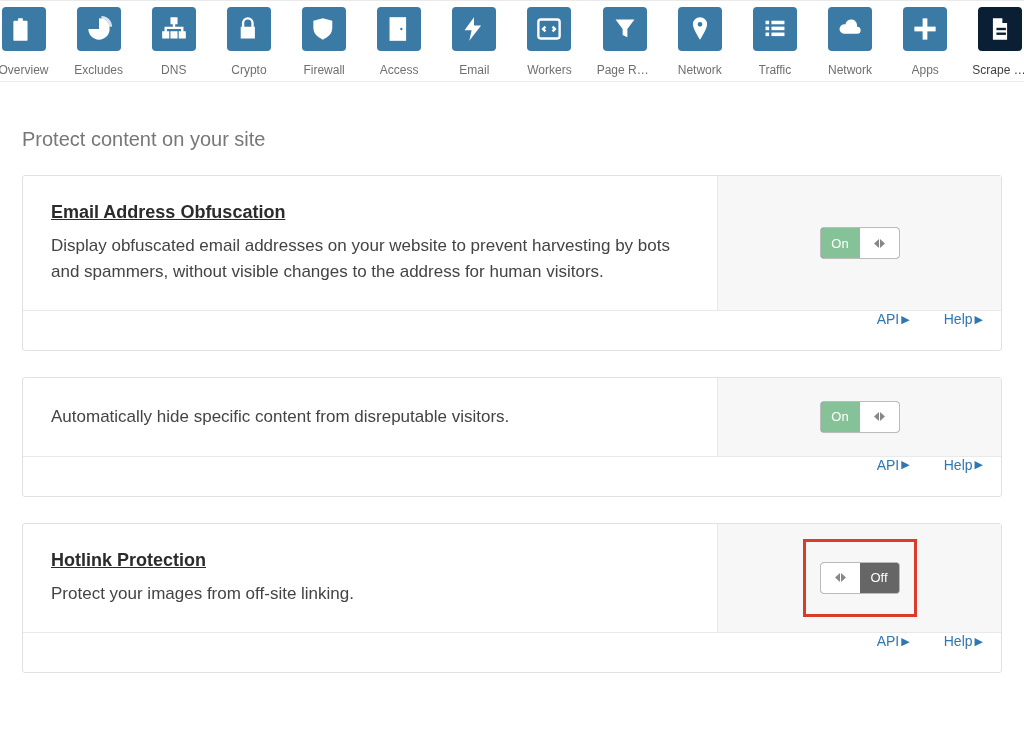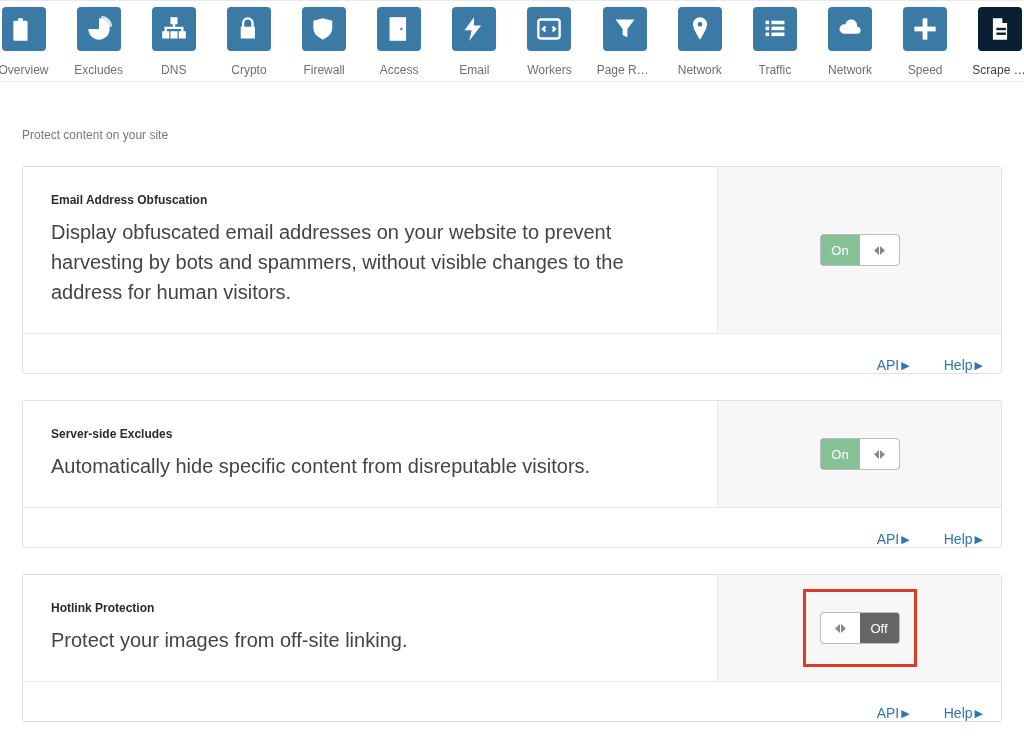--- a/index.html
+++ b/index.html
@@ -13,31 +13,31 @@
   .nav-item .tile { width: 44px; height: 44px; border-radius: 4px; background: #3c7aa6; display: flex; align-items: center; justify-content: center; }
   .nav-item.active .tile { background: #0a1f33; }
   .nav-item.active .nav-label { color: #404040; }
   .nav-item .tile svg { width: 26px; height: 26px; }
   .nav-item .tile svg * { fill: #fff; }
   .nav-label { margin-top: 12px; font-size: 12px; color: #6f6f6f; white-space: nowrap; max-width: 56px; overflow: hidden; text-overflow: ellipsis; }
 
   
   .main { padding: 40px 22px 0 22px; }
   .page-title { font-size: 30px; font-weight: 600; color: #2b2b2b; margin: 0; }
-  .page-sub { font-size: 12px; color: #777; margin: 6px 0 24px 0; }
+  .page-sub { font-size: 20px; color: #777; margin: 6px 0 24px 0; }
 
   
   .card { border: 1px solid #e1e1e1; border-radius: 3px; margin-bottom: 26px; }
   .card-body { display: flex; }
   .card-left { flex: 1; padding: 26px 28px 26px 28px; }
   .card-right { width: 284px; background: #f7f7f7; border-left: 1px solid #e9e9e9; display: flex; align-items: center; justify-content: center; position: relative; }
-  .card h3 { margin: 0 0 10px 0; font-size: 12px; font-weight: 600; color: #2b2b2b; }
-  .card p.desc { margin: 0; font-size: 20px; color: #444; line-height: 1.5; }
-
-  .card-foot { height: 40px; border-top: 1px solid #e9e9e9; display: flex; align-items: flex-end; justify-content: flex-end; padding: 0 18px; gap: 34px; font-size: 14px; }
+  .card h3 { margin: 0 0 10px 0; font-size: 18px; font-weight: 600; color: #2b2b2b; text-decoration: underline; }
+  .card p.desc { margin: 0; font-size: 17px; color: #444; line-height: 1.5; }
+
+  .card-foot { height: 40px; border-top: 1px solid #e9e9e9; display: flex; align-items: flex-start; justify-content: flex-end; padding: 0 18px; gap: 34px; font-size: 14px; }
   .card-foot a { color: #2f77b1; text-decoration: none; display: inline-flex; align-items: center; gap: 2px; cursor: pointer; }
   .caret-r { font-size: 11px; }
 
   
   .toggle { width: 80px; height: 32px; border: 1px solid #bbb; border-radius: 4px; display: flex; overflow: hidden; background: #8b5cf6; }
   .toggle .half { flex: 1; display: flex; align-items: center; justify-content: center; font-size: 13px; color: #fff; }
   .toggle.on .half.on { background: #85c298; }
   .toggle.on .half.off { background: #fff; }
   .toggle.off .half.on { background: #fff; }
   .toggle.off .half.off { background: #666; }
@@ -149,21 +149,21 @@
             </svg>
           </div>
           <span class="nav-label">Network</span>
         </div>
         <div class="nav-item">
           <div class="tile">
             <svg viewBox="0 0 22 22">
               <use href="#i-plus"></use>
             </svg>
           </div>
-          <span class="nav-label">Speed</span>
+          <span class="nav-label">Apps</span>
         </div>
         <div class="nav-item active">
           <div class="tile">
             <svg viewBox="0 0 22 22">
               <use href="#i-file"></use>
             </svg>
           </div>
           <span class="nav-label">Scrape S…</span>
         </div>
       </div>
@@ -201,21 +201,20 @@
             </a>
             <a>
               <span>Help</span> 
               <span class="caret-r">▶</span>
             </a>
           </div>
         </div>
         <div class="card">
           <div class="card-body">
             <div class="card-left">
-              <h3>Server-side Excludes</h3>
               <p class="desc">Automatically hide specific content from disreputable visitors.</p>
             </div>
             <div class="card-right">
               <div class="toggle on">
                 <div class="half on">On</div>
                 <div class="half off">
                   <span class="arrows">
                     <svg viewBox="0 0 5 9">
                       <use href="#i-arr-l" fill="#888"></use>
                     </svg>

